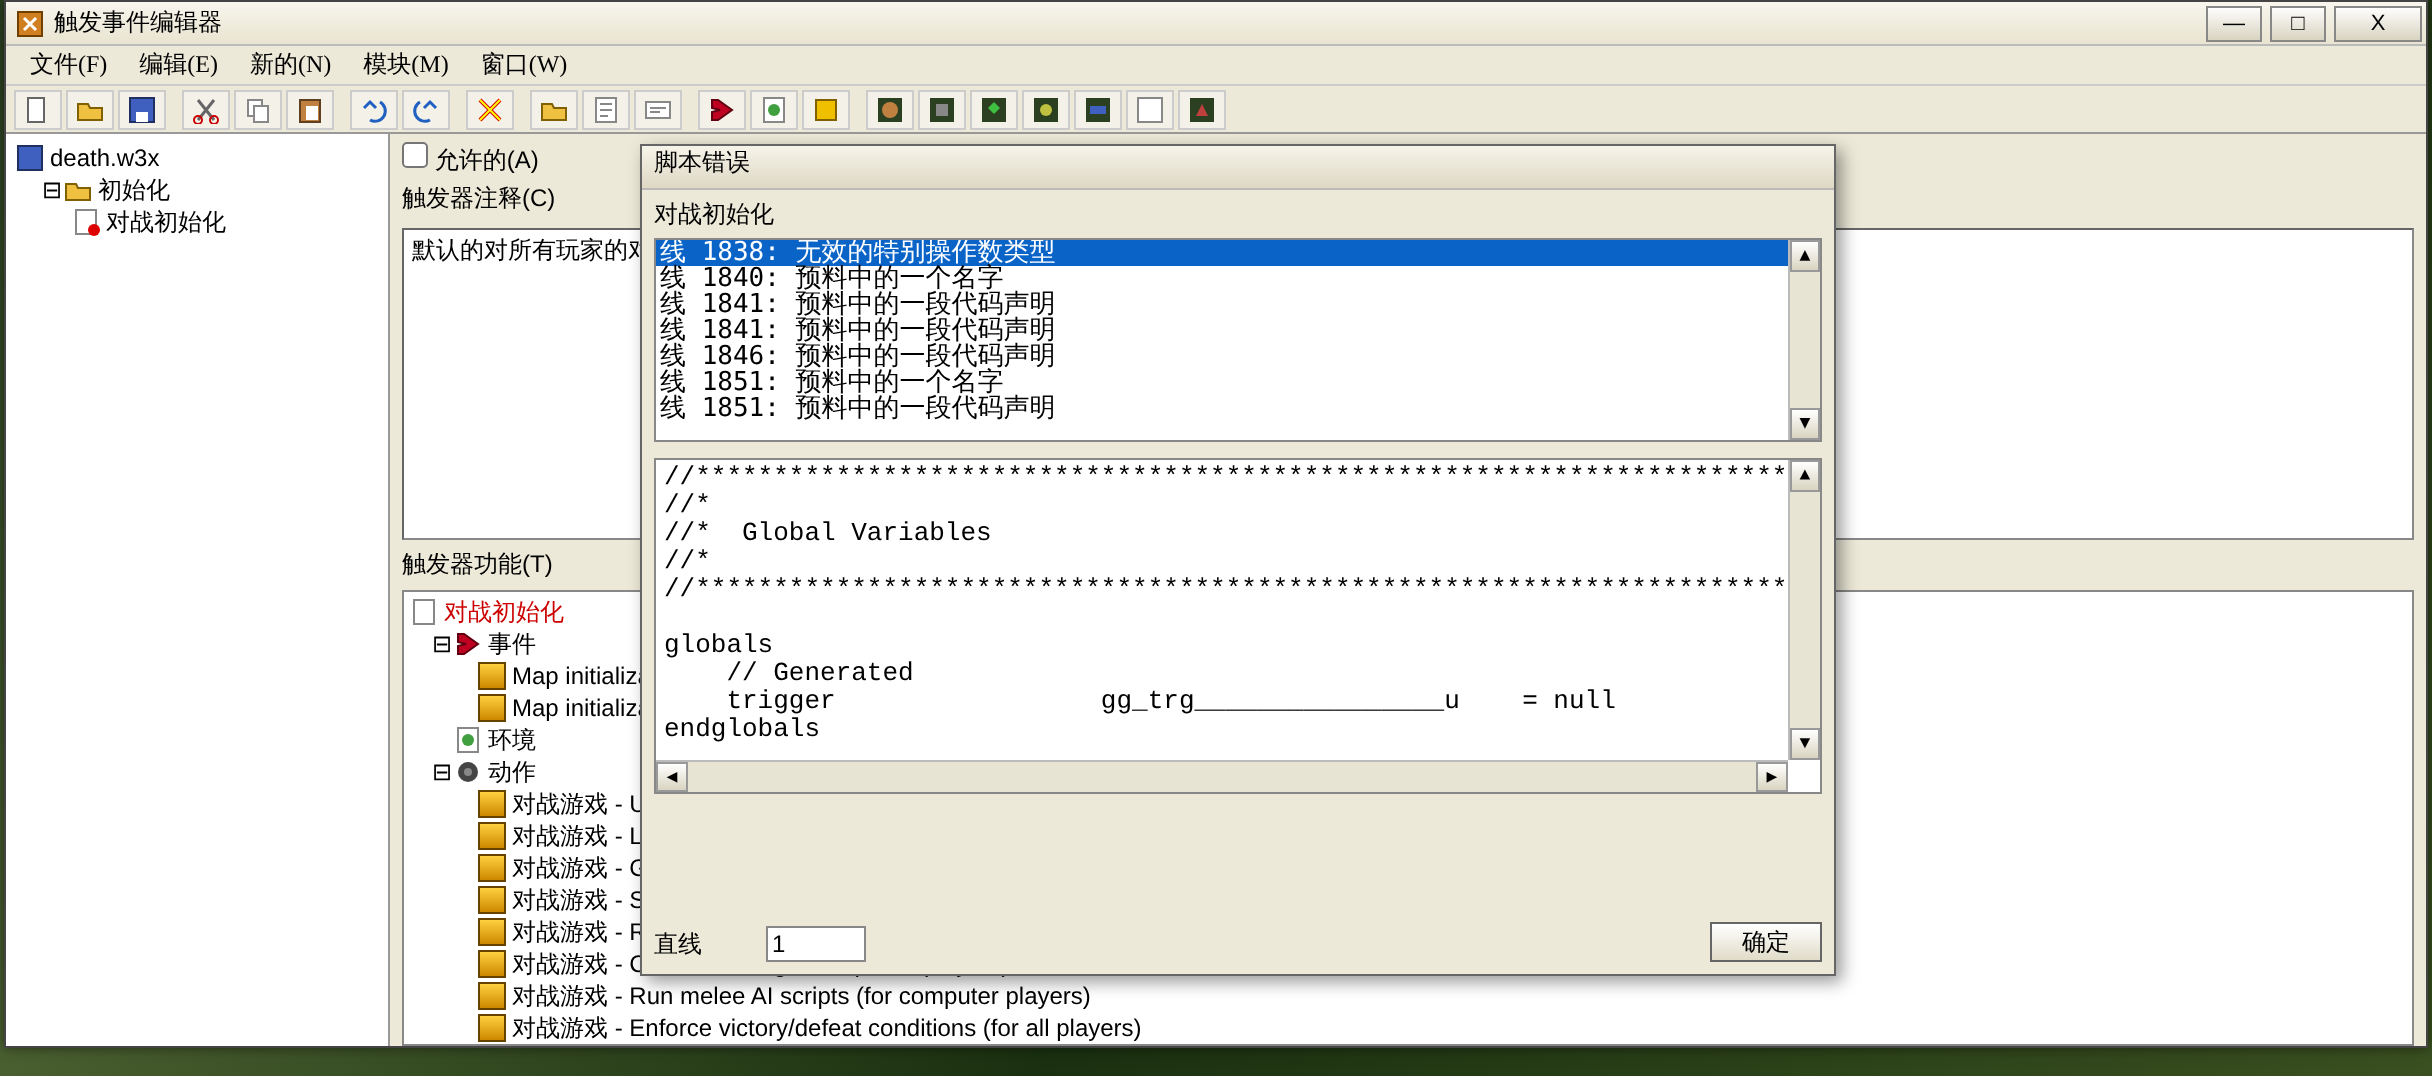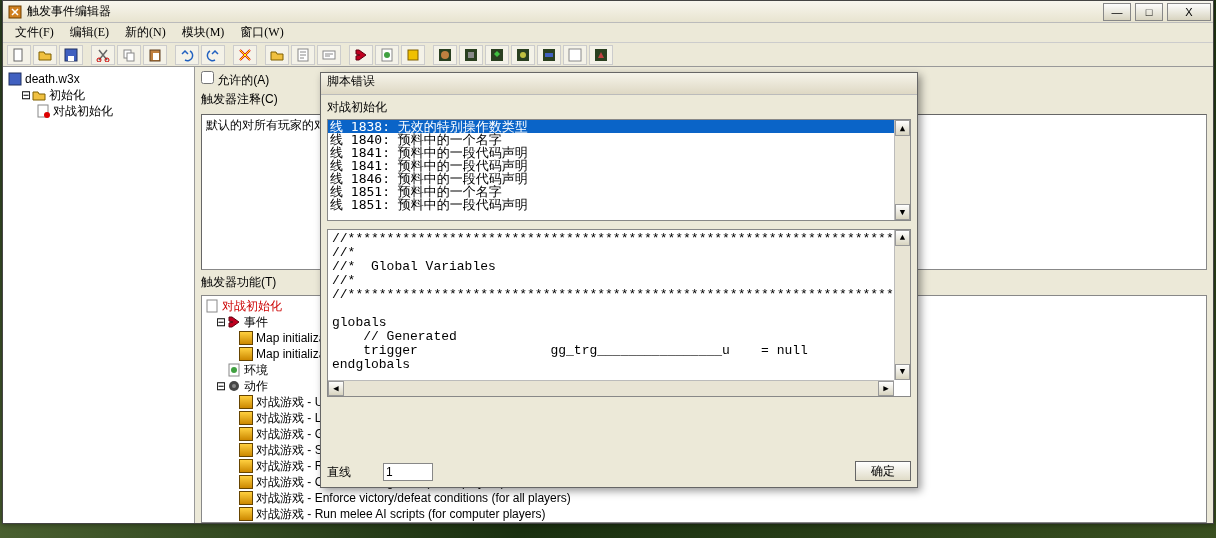--- a/index.html
+++ b/index.html
@@ -341,27 +341,27 @@
         <div class="trow" style="padding-left:34px">
             <span class="ic">
               <span class="tico-yellow"></span>
             </span>
             <span>对战游戏 - Create starting units (for all players)</span>
           </div>
         <div class="trow" style="padding-left:34px">
             <span class="ic">
               <span class="tico-yellow"></span>
             </span>
+            <span>对战游戏 - Run melee AI scripts (for computer players)</span>
+          </div>
+        <div class="trow" style="padding-left:34px">
+            <span class="ic">
+              <span class="tico-yellow"></span>
+            </span>
             <span>对战游戏 - Enforce victory/defeat conditions (for all players)</span>
-          </div>
-        <div class="trow" style="padding-left:34px">
-            <span class="ic">
-              <span class="tico-yellow"></span>
-            </span>
-            <span>对战游戏 - Run melee AI scripts (for computer players)</span>
           </div>
       </div>
     </div>
   </div>
 </div>
 
 <div class="dialog">
   <div class="dlg-title">
     <span>脚本错误</span>
   </div>

